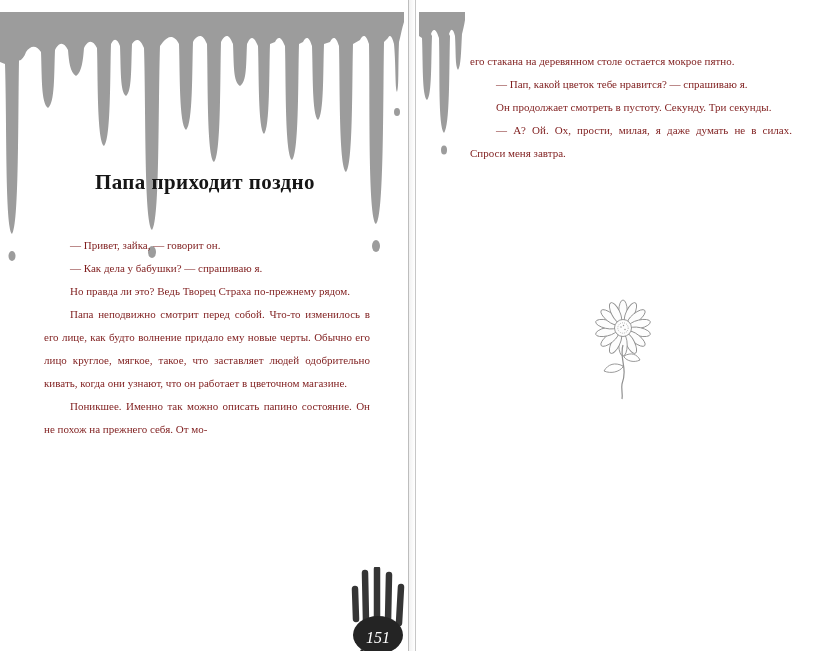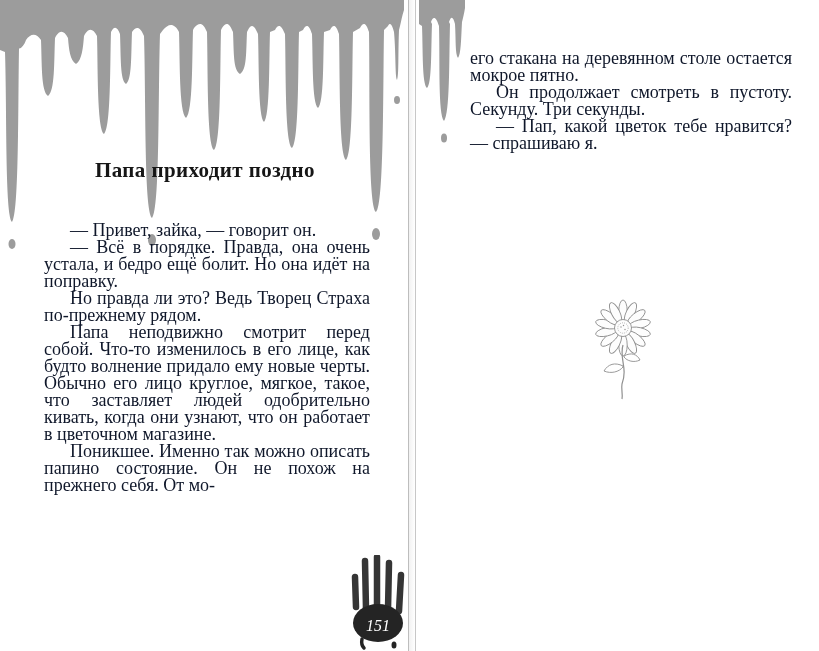--- a/index.html
+++ b/index.html
@@ -1,38 +1,38 @@
 <!DOCTYPE html>
 <html><head>
 <meta charset="utf-8">
 <style>
   * { margin:0; padding:0; box-sizing:border-box; }
   html,body { background:#ffffff; }
   .spread {
     position:relative; width:819px; height:651px; background:#fff;
     font-family:"Liberation Serif", serif; color:#1b1b1b; overflow:hidden;
   }
-  .page { position:absolute; top:0; height:558px;text-decoration:underline; }
+  .page { position:absolute; top:12px; height:558px;text-decoration:underline; }
   .page-left  { left:0; width:408px; }
   .page-right { left:417px; width:402px; }
   .gutter {
     position:absolute; left:408px; top:0; width:8px; height:651px;
     border-left:1px solid #bdbdbd; border-right:1px solid #c7c7c7;
     background:linear-gradient(to right,#f1f1f1,#ffffff);
     z-index:1;
   }
   .deco { position:absolute; z-index:0; }
   .chapter-title {
     position:absolute; left:40px; top:158px; width:330px;
     text-align:center; font-size:21px; font-weight:bold; letter-spacing:.4px;
     z-index:2; color:#161616;
   }
   .body-text {
-    position:absolute; font-size:18px; line-height:17px;
-    text-align:justify; z-index:2; color:#0f172a;
+    position:absolute; font-size:11px; line-height:23px;
+    text-align:justify; z-index:2; color:#7f1d1d;
   }
   .body-left  { left:44px;  top:222px; width:326px; }
   .body-right { left:470px; top:50px;  width:322px; }
   .body-text p { text-indent:26px; }
   .body-text p.cont { text-indent:0; }
   .handprint { position:absolute; left:350px; top:555px; width:58px; height:96px; z-index:3; }
   .sunflower { position:absolute; left:578px; top:296px; width:90px; height:105px; z-index:1; }
 </style>
 </head>
 <body>
@@ -48,21 +48,21 @@
         <ellipse cx="376" cy="234" rx="4" ry="6"></ellipse>
         <ellipse cx="12" cy="244" rx="3.5" ry="5"></ellipse>
         <ellipse cx="397" cy="100" rx="3" ry="4"></ellipse>
       </g>
     </svg>
 
     <h1 class="chapter-title">Папа приходит поздно</h1>
 
     <div class="body-text body-left">
       <p>— Привет, зайка, — говорит он.</p>
-      <p>— Всё в порядке. Правда, она очень устала, и бедро ещё болит. Но она идёт на поправку.</p>
+      <p>— Как дела у бабушки? — спрашиваю я.</p>
       <p>Но правда ли это? Ведь Творец Страха по-прежнему рядом.</p>
       <p>Папа неподвижно смотрит перед собой. Что-то изменилось в его лице, как будто волнение придало ему новые черты. Обычно его лицо круглое, мягкое, такое, что заставляет людей одобрительно кивать, когда они узнают, что он работает в цветочном магазине.</p>
       <p>Поникшее. Именно так можно описать папино состояние. Он не похож на прежнего себя. От мо-</p>
     </div>
 
     <svg class="handprint" viewBox="0 0 58 96">
       <g stroke="#242424" stroke-width="6.5" stroke-linecap="round" fill="none" opacity="0.92">
         <path d="M6 52 L5 22"></path>
         <path d="M16 54 L15 6"></path>
         <path d="M27 54 L27 2"></path>
@@ -84,22 +84,23 @@
       <g fill="#9c9c9c">
         <path d="M0 0 L46 0 L46 8 C45 14 44 18 43 22 C42 40 42 54 39 58 C36 54 37 40 36 24 C34 16 32 16 30 22 L31 24 C30 60 31 114 25 121 C19 114 21 62 20 26 C17 16 14 16 12 22 L13 24 C12 48 13 84 8 88 C3 84 4 50 3 26 L0 24 Z"></path>
         <ellipse cx="25" cy="138" rx="3" ry="4.5"></ellipse>
       </g>
     </svg>
 
   </div>
 
   <div class="body-text body-right" style="position:absolute;">
     <p class="cont">его стакана на деревянном столе остается мокрое пятно.</p>
+    <p>— Пап, какой цветок тебе нравится? — спрашиваю я.</p>
     <p>Он продолжает смотреть в пустоту. Секунду. Три секунды.</p>
-    <p>— Пап, какой цветок тебе нравится? — спрашиваю я.</p>
+    <p>— А? Ой. Ох, прости, милая, я даже думать не в силах. Спроси меня завтра.</p>
   </div>
 
   <svg class="sunflower" viewBox="0 0 90 105">
     <g stroke="#8f8f8f" stroke-width="0.9" fill="#fdfdfd">
       <g transform="translate(45,32)">
         <g transform="rotate(0)">
             <ellipse cy="-17" rx="4.2" ry="11"></ellipse>
           </g>
         <g transform="rotate(26)">
             <ellipse cy="-17" rx="4.2" ry="11"></ellipse>

